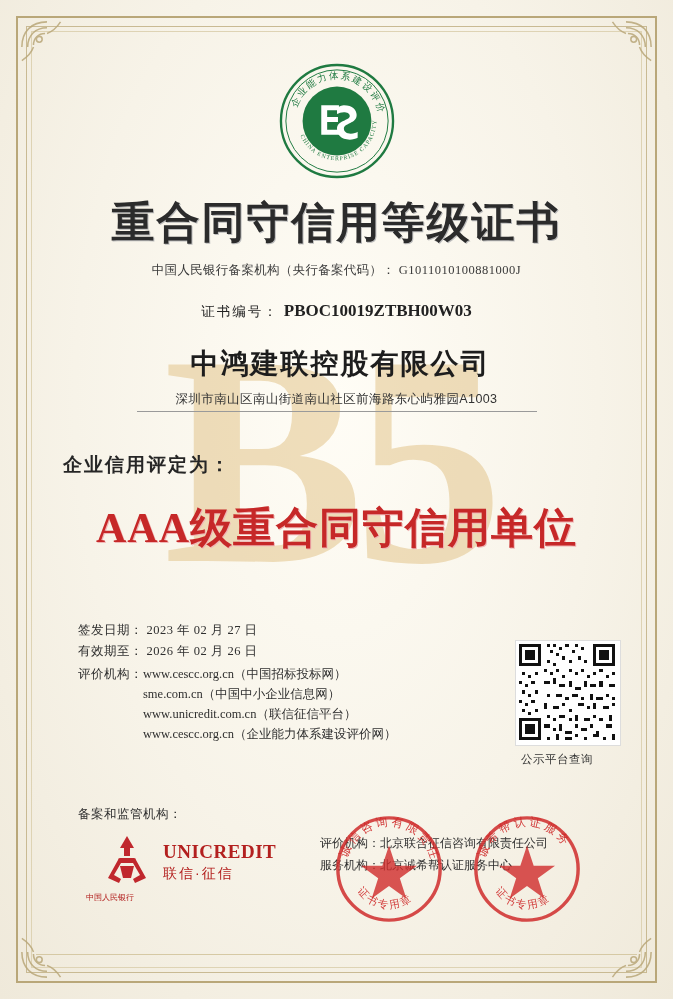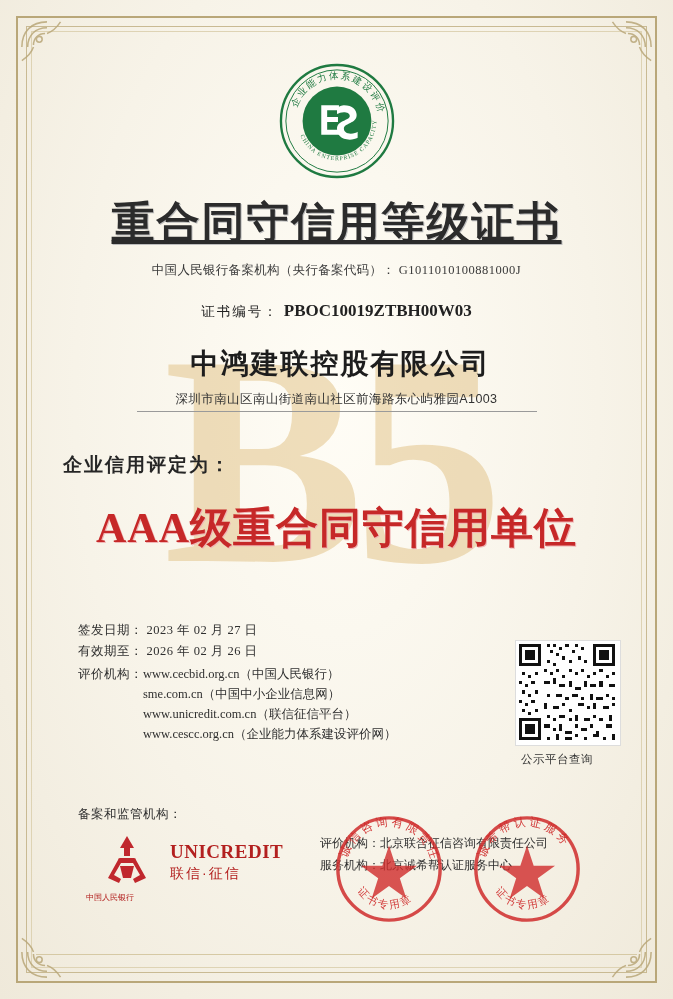--- a/index.html
+++ b/index.html
@@ -64,21 +64,20 @@
 
   .title{
     margin-top:14px;
     text-align:center;
     font-family:"Liberation Serif", serif;
     font-weight:700;
     font-size:43px;
     letter-spacing:2px;
     color:#2b2b2b;
     text-shadow:1px 1px 0 #bdbdbd;
-    text-decoration:underline;
   }
   .subtitle{
     margin-top:10px;
     text-align:center;
     font-size:12.5px;
     color:#3a3a3a;
     letter-spacing:.3px;
   }
   .subtitle .code{font-family:"Liberation Serif", serif;font-weight:400;letter-spacing:.5px;}
 
@@ -157,21 +156,21 @@
   }
   .qr .cap{
     margin-top:6px;text-align:center;font-size:11.5px;color:#333;letter-spacing:.5px;
   }
 
   
   .registrar{
     position:absolute;left:78px;top:186px;font-size:12.5px;color:#2f2f2f;letter-spacing:.5px;
   }
   .unicredit{
-    position:absolute;left:96px;top:212px;display:flex;align-items:center;gap:12px;
+    position:absolute;left:96px;top:212px;display:flex;align-items:center;gap:5px;
   }
   .pboc-mark{width:62px;height:58px;}
   .uni-text{line-height:1.15;}
   .uni-en{font-family:"Liberation Serif", serif;font-weight:700;font-size:19px;color:#b3201f;letter-spacing:.5px;}
   .uni-cn{font-size:14px;color:#b3201f;letter-spacing:2px;margin-top:2px;}
   .pboc-cap{position:absolute;left:86px;top:272px;font-size:8px;color:#b3201f;letter-spacing:0px;white-space:nowrap;}
 
   .orgs{
     position:absolute;left:320px;top:212px;font-size:12px;color:#2f2f2f;line-height:22px;white-space:nowrap;
   }
@@ -297,21 +296,21 @@
       <div class="row">
         <span class="k">签发日期：</span>
         <span class="v">2023 年 02 月 27 日</span>
       </div>
       <div class="row">
         <span class="k">有效期至：</span>
         <span class="v">2026 年 02 月 26 日</span>
       </div>
       <div class="urls">
         <div>
-          <span class="k">评价机构：</span><span class="u">www.cecbid.org.cn（中国人民银行）</span>
+          <span class="k">评价机构：</span><span class="u">www.cescc.org.cn（中国招标投标网）</span>
         </div>
         <div style="padding-left:65px" class="u">sme.com.cn（中国中小企业信息网）</div>
         <div style="padding-left:65px" class="u">www.unicredit.com.cn（联信征信平台）</div>
         <div style="padding-left:65px" class="u">www.cescc.org.cn（企业能力体系建设评价网）</div>
       </div>
     </div>
 
     <div class="qr">
       <div class="qrbox">
         <svg viewBox="0 0 33 33" width="102" height="102" shape-rendering="crispEdges">

